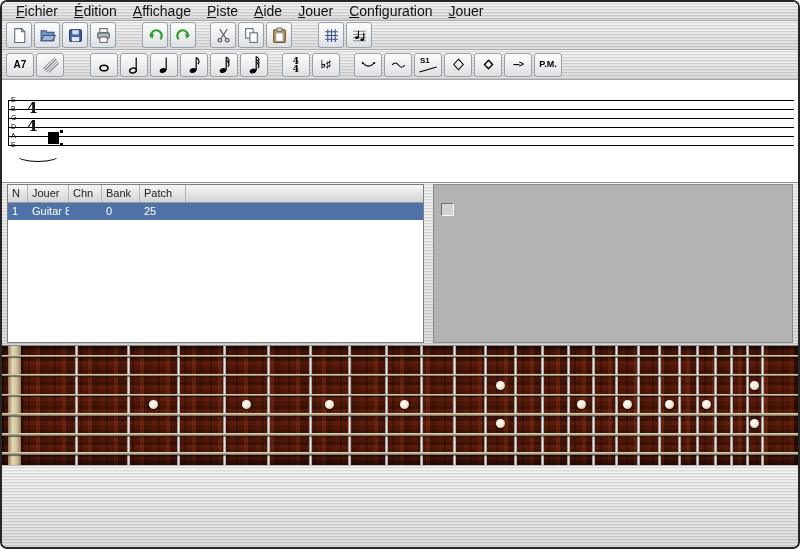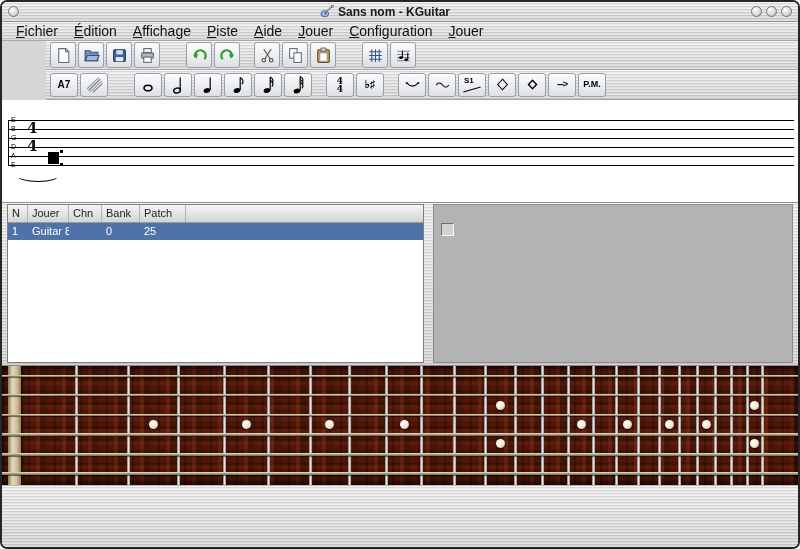--- a/index.html
+++ b/index.html
@@ -19,21 +19,21 @@
   .wbtn{width:11px;height:11px;border-radius:50%;border:1px solid #777;
         background:radial-gradient(circle at 35% 30%,#ffffff,#d2d2d2 65%,#9f9f9f);flex:none;}
   .wbtns{display:flex;gap:4px;margin-left:auto;}
   .title-center{flex:1;display:flex;align-items:center;justify-content:center;gap:4px;min-width:0;}
   .title-text{font-weight:bold;font-size:12px;color:#1a1a1a;white-space:nowrap;}
   
   .menubar{flex:none;height:19px;display:flex;align-items:center;padding:0 6px;border-bottom:1px solid #a8a8a8;}
   .menu-item{display:inline-block;font-size:14px;padding:1px 8px;cursor:default;}
   .menu-item::first-letter{text-decoration:underline;}
   
-  .toolbar{flex:none;display:flex;align-items:center;padding:0 4px;border-bottom:1px solid #a8a8a8;margin-left:44px;}
+  .toolbar{flex:none;display:flex;align-items:center;padding:0 4px;border-bottom:1px solid #a8a8a8;}
   .t1{height:29px;} .t2{height:30px;}
   .tb{width:26px;height:26px;flex:none;border:1px solid #97a0aa;border-radius:3px;margin-right:2px;
       background:linear-gradient(180deg,#fdfdfd,#dde0e4);display:flex;align-items:center;justify-content:center;
       position:relative;padding:0;}
   .t2 .tb{height:24px;width:28px;}
   .tsep{width:12px;flex:none;}
   .mini{font-size:9px;font-weight:bold;line-height:9px;}
   .ts{display:flex;flex-direction:column;align-items:center;font-family:"DejaVu Serif",serif;}
   .ts span{font-size:9px;font-weight:bold;line-height:8px;}
   .slide-line{position:absolute;left:4px;right:4px;bottom:6px;height:1px;background:#000;transform:rotate(-16deg);}
@@ -94,37 +94,20 @@
        box-shadow:0 1px 2px rgba(0,0,0,.7);}
   
   .statusbar{flex:1;border-top:1px solid #b6b6b6;}
   svg{display:block;}
 </style>
 </head>
 <body>
 
 <div class="window">
 
-  <div class="titlebar metal">
-    <span class="wbtn"></span>
-    <div class="title-center">
-      <svg width="14" height="14" viewBox="0 0 16 16">
-        <line x1="8" y1="7" x2="14" y2="1.5" stroke="#8a8a8a" stroke-width="1.6"></line>
-        <rect x="13" y="0.5" width="2.5" height="2.5" fill="#b9c9e6" stroke="#55688c" stroke-width="0.7"></rect>
-        <ellipse cx="5.5" cy="10" rx="4.4" ry="3.4" fill="#9db7e8" stroke="#3b5a8f"></ellipse>
-        <circle cx="6.3" cy="9.4" r="1.1" fill="#30487a"></circle>
-      </svg>
-      <span class="title-text">Sans nom - KGuitar</span>
-    </div>
-    <div class="wbtns">
-      <span class="wbtn"></span>
-      <span class="wbtn"></span>
-      <span class="wbtn"></span>
-    </div>
-  </div>
 
   <div class="menubar metal">
     <span class="menu-item">Fichier</span>
     <span class="menu-item">Édition</span>
     <span class="menu-item">Affichage</span>
     <span class="menu-item">Piste</span>
     <span class="menu-item">Aide</span>
     <span class="menu-item">Jouer</span>
     <span class="menu-item">Configuration</span>
     <span class="menu-item">Jouer</span>

